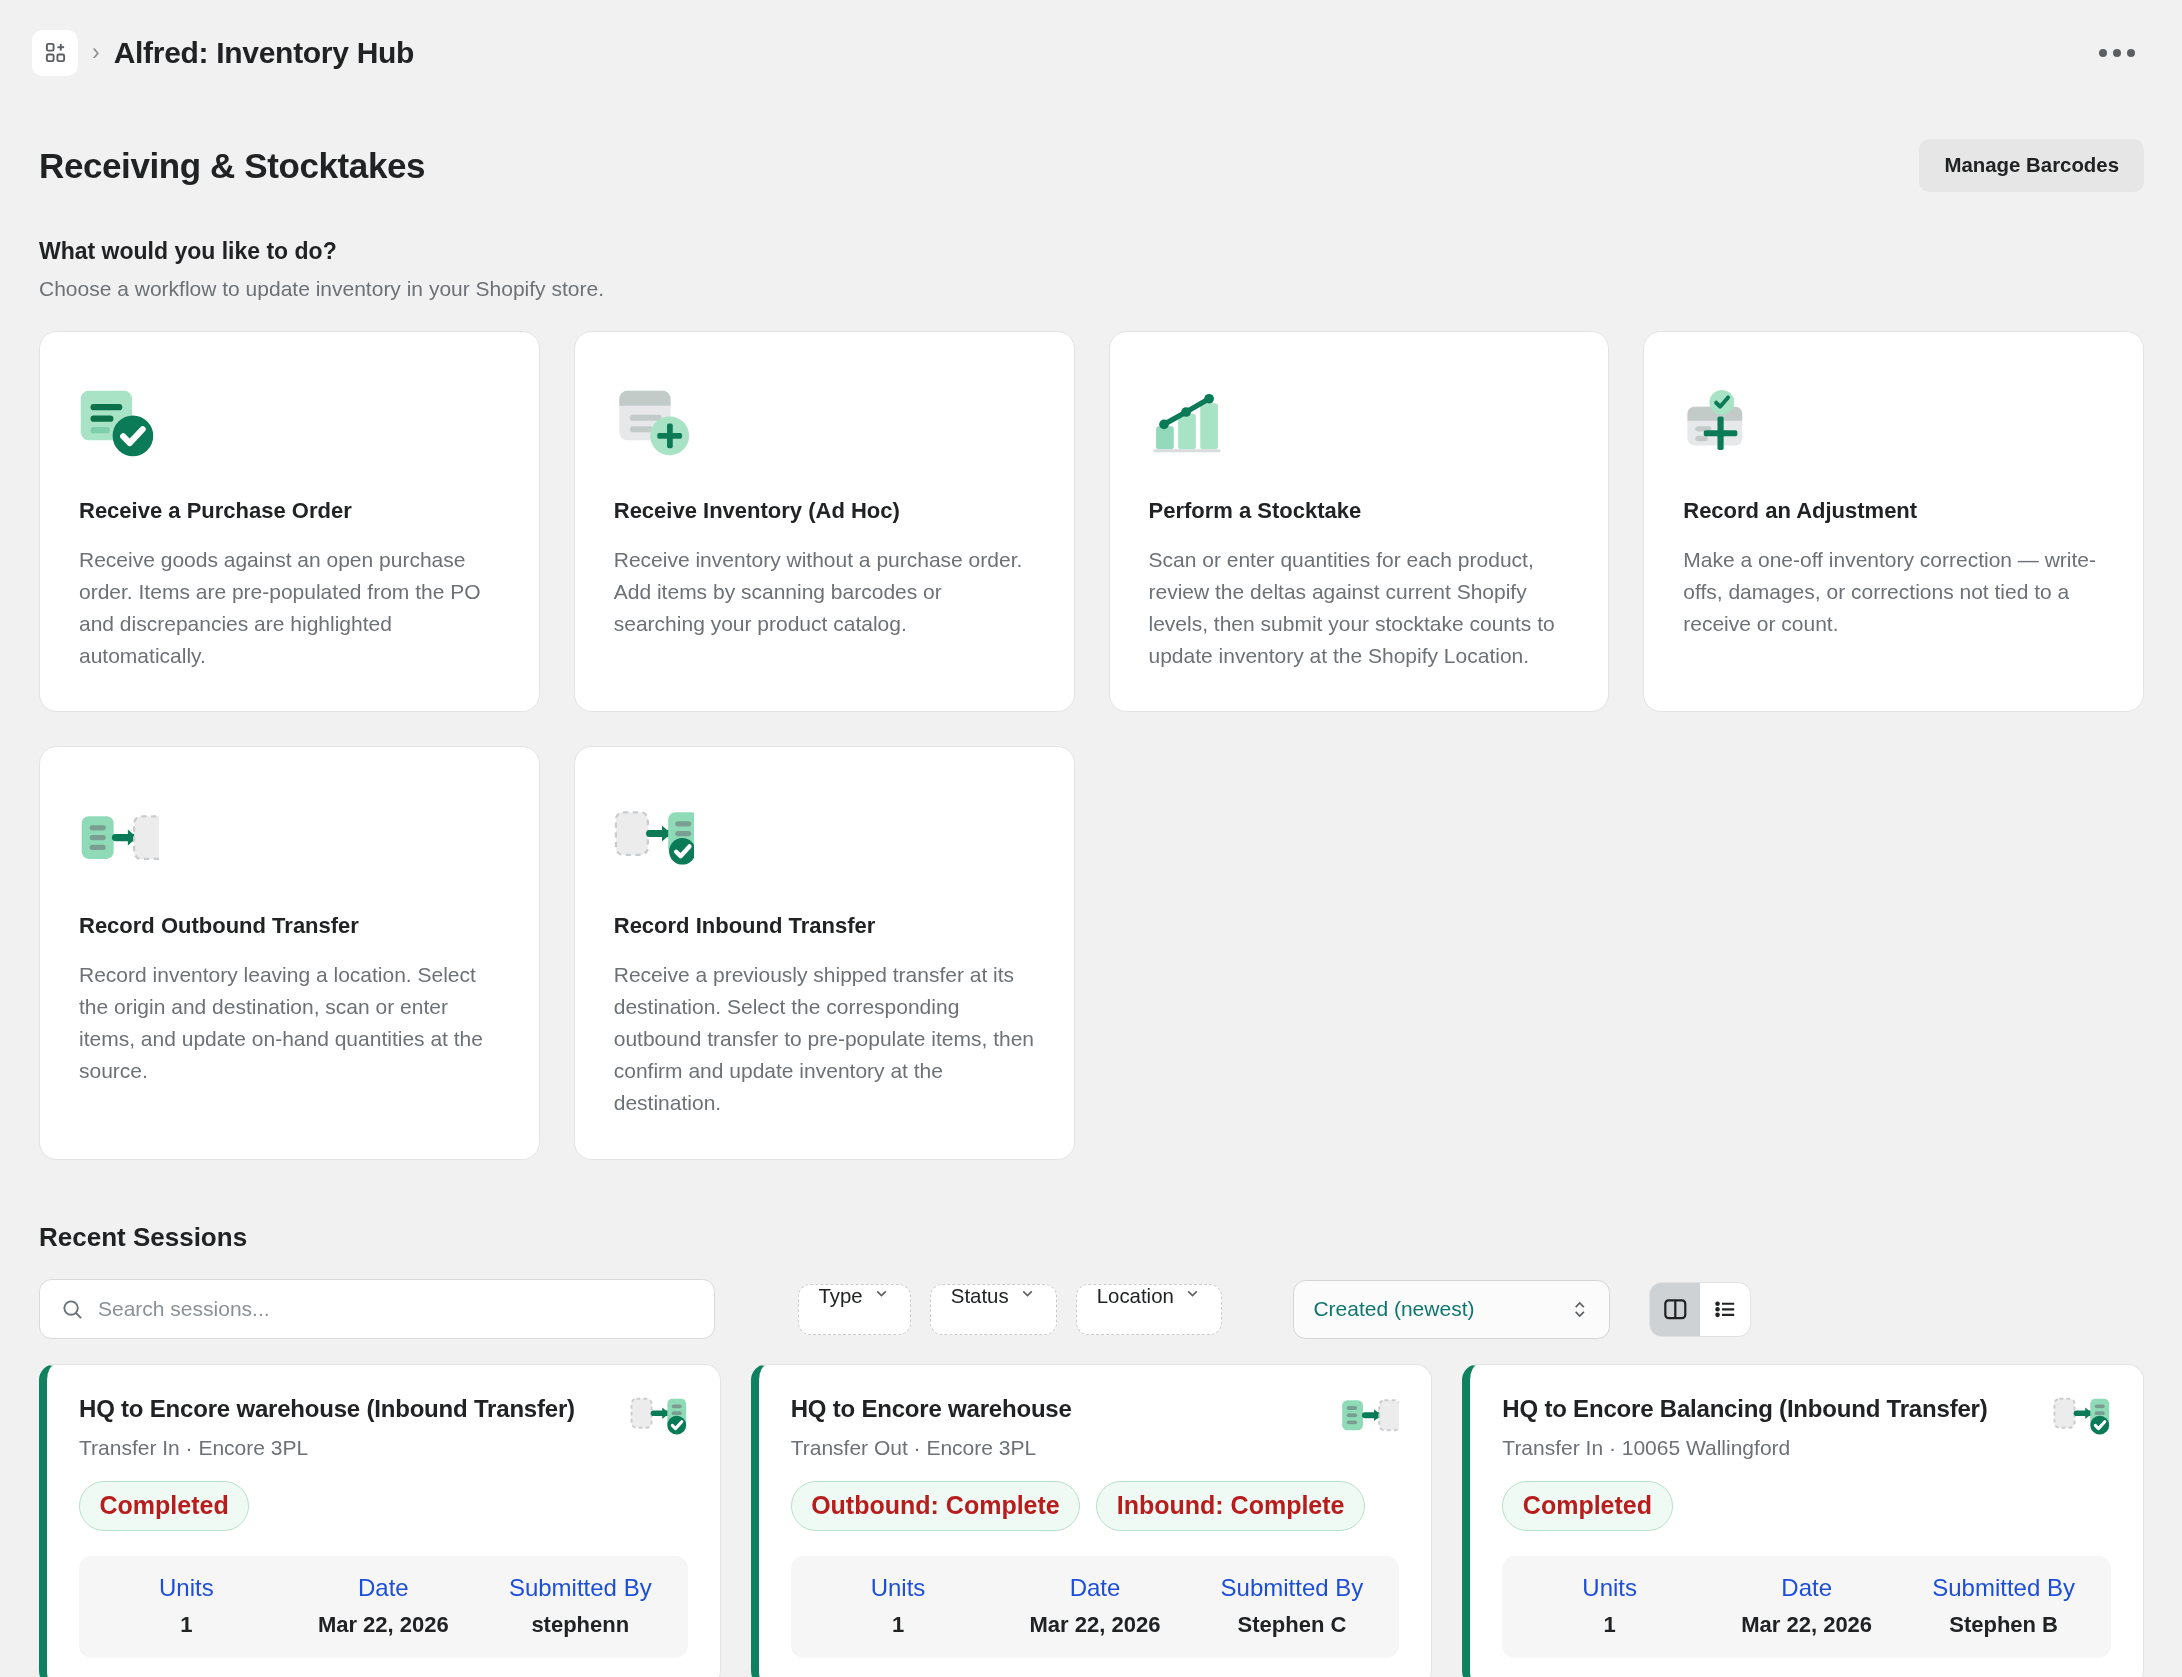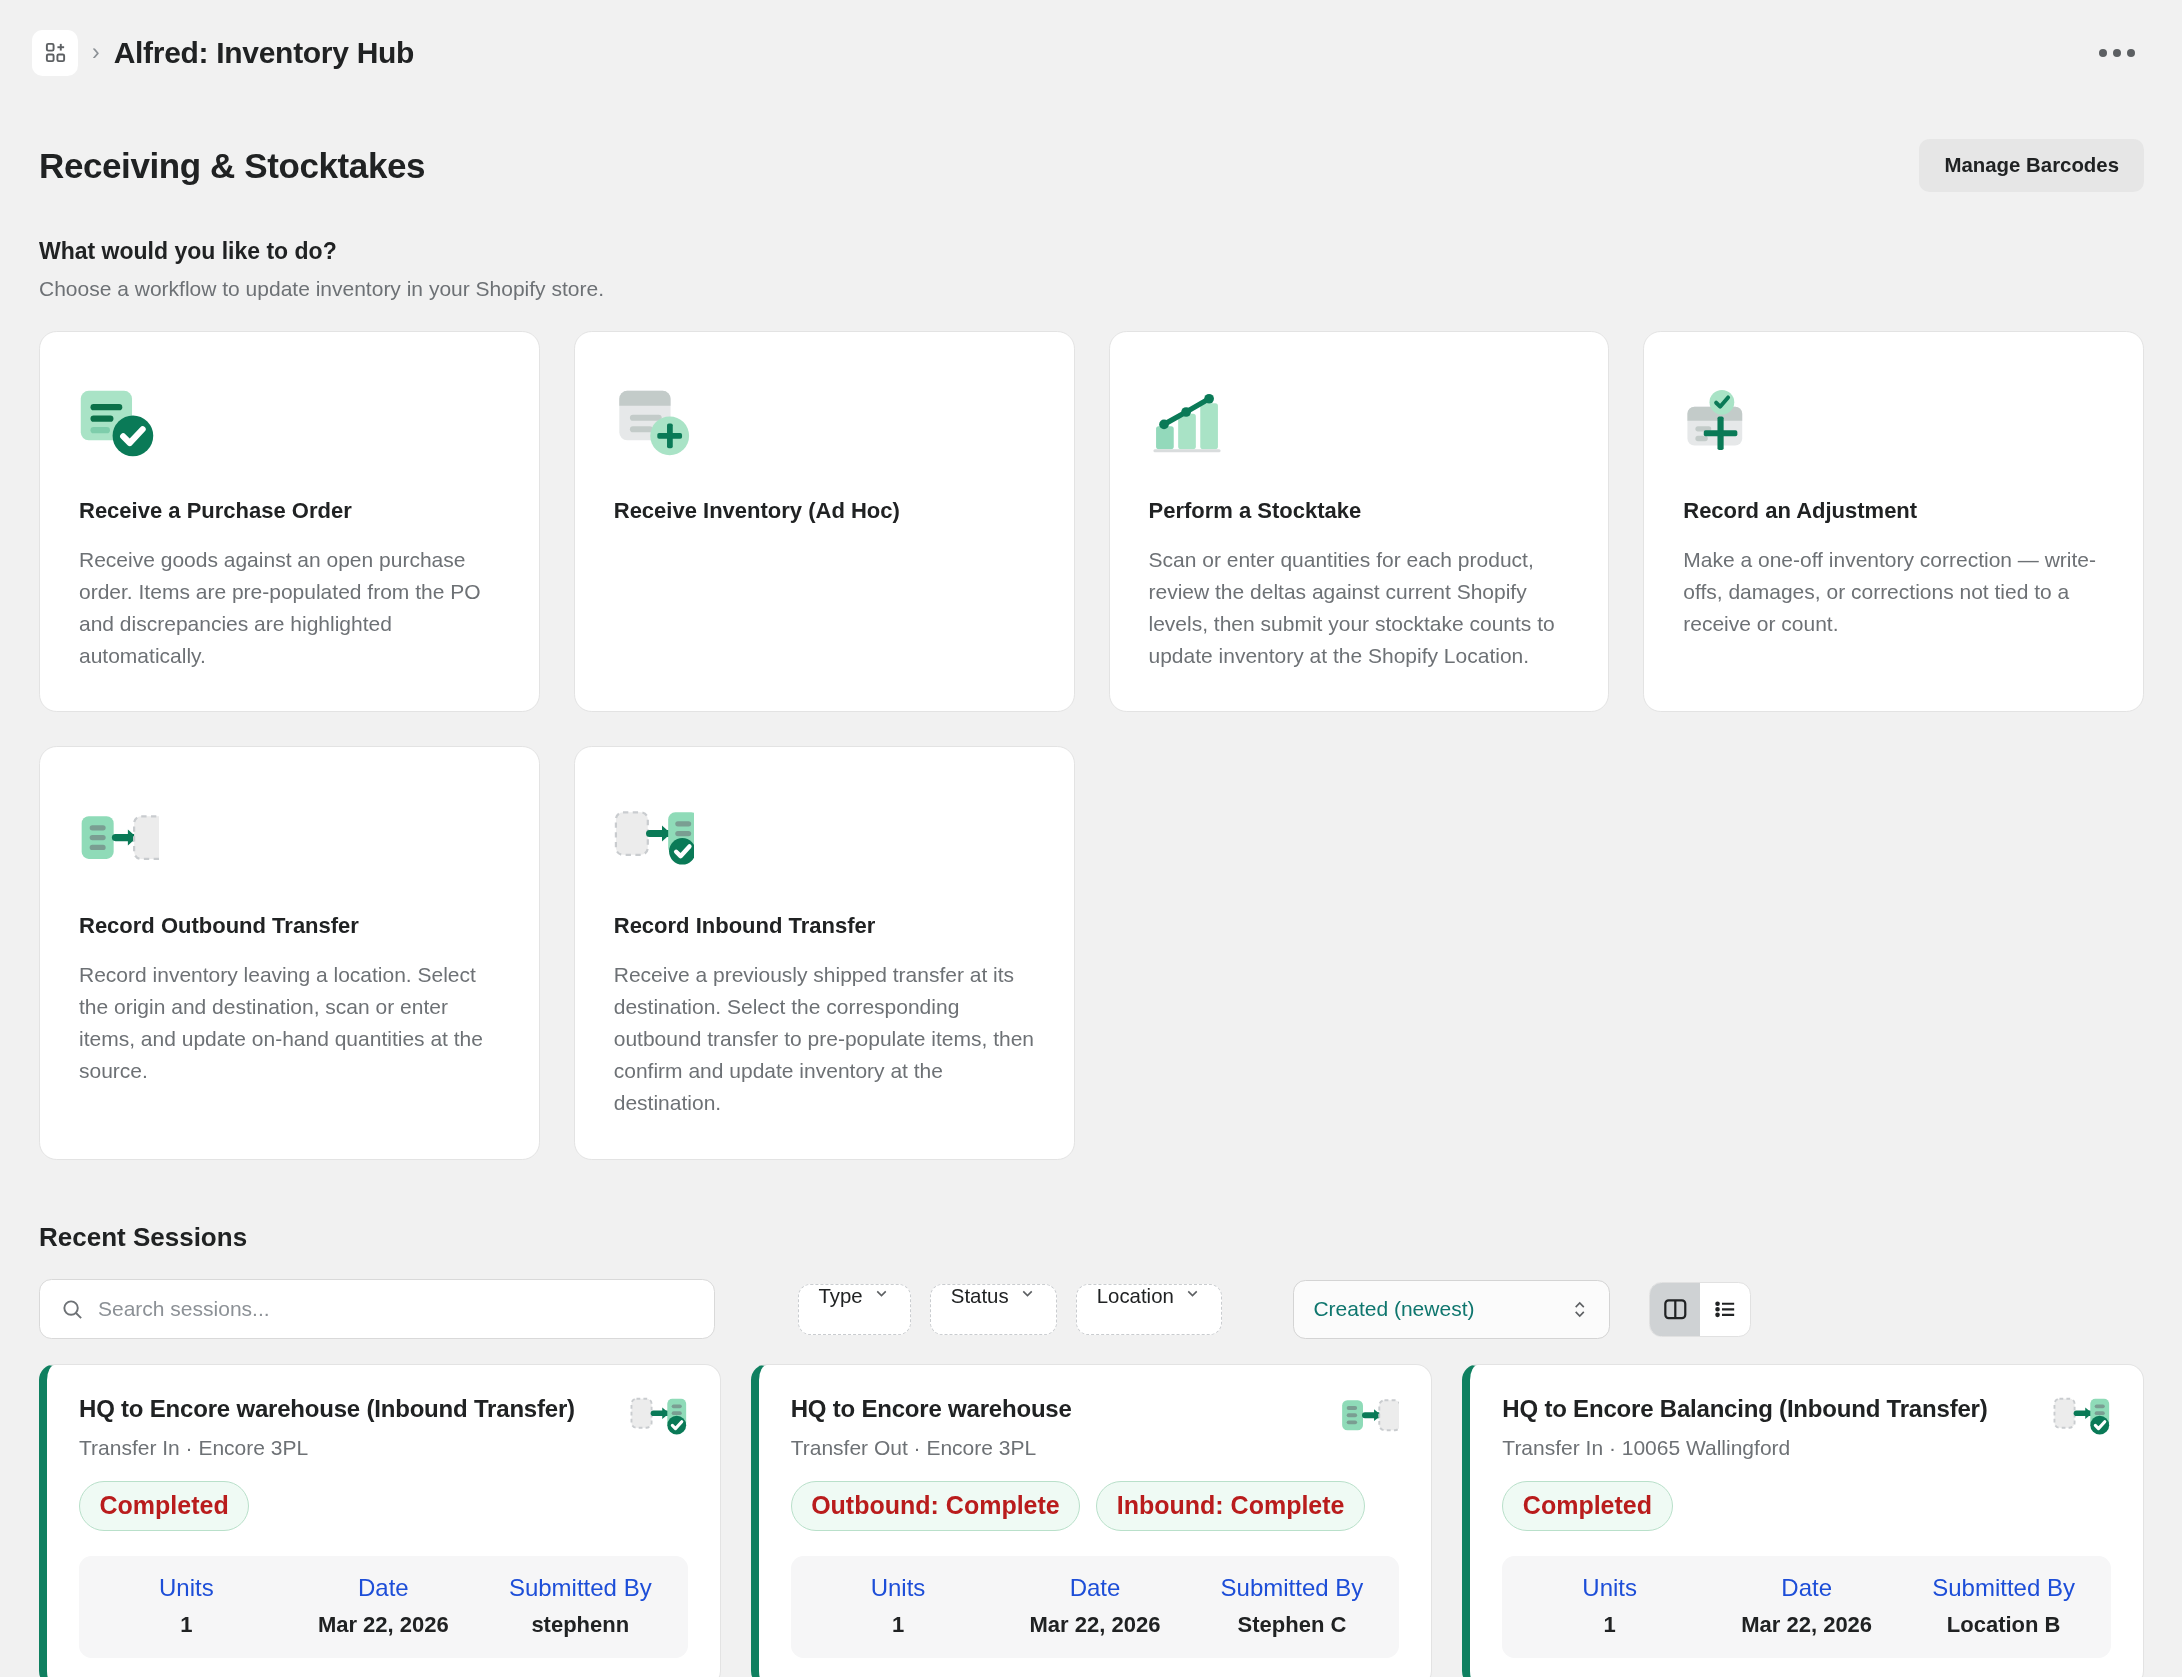--- a/index.html
+++ b/index.html
@@ -238,20 +238,21 @@
           <rect x="6" y="4" width="58" height="56" rx="9" fill="#e6e8e9"></rect>
           <path d="M6 13a9 9 0 0 1 9-9h40a9 9 0 0 1 9 9v8H6z" fill="#c3cbc9"></path>
           <rect x="18" y="31" width="36" height="7" rx="3.5" fill="#c3cbc9"></rect>
           <rect x="18" y="44" width="26" height="7" rx="3.5" fill="#c3cbc9"></rect>
           <circle cx="63" cy="55" r="22" fill="#a9e3c6"></circle>
           <rect x="60" y="41" width="6.5" height="28" rx="2" fill="#0a7a57"></rect>
           <rect x="49" y="51.7" width="28" height="6.5" rx="2" fill="#0a7a57"></rect>
         </svg>
       </div>
       <div class="wf-title">Receive Inventory (Ad Hoc)</div>
+      <div class="wf-desc">Receive inventory without a purchase order. Add items by scanning barcodes or searching your product catalog.</div>
     </div>
 
     <div class="wf-card">
       <div class="wf-icon">
         <svg width="76" height="73" viewBox="0 0 86 82">
           <rect x="8" y="44" width="20" height="26" rx="3" fill="#93d9bb"></rect>
           <rect x="33" y="30" width="20" height="40" rx="3" fill="#a9e3c6"></rect>
           <rect x="58" y="18" width="20" height="52" rx="3" fill="#a9e3c6"></rect>
           <path d="M17 42 L42 28 L68 13" stroke="#0a7a57" stroke-width="6" fill="none" stroke-linecap="round" stroke-linejoin="round"></path>
           <circle cx="17" cy="42" r="5.5" fill="#0a7a57"></circle>
@@ -500,20 +501,20 @@
         <div>
           <div class="stat-label">Units</div>
           <div class="stat-value">1</div>
         </div>
         <div>
           <div class="stat-label">Date</div>
           <div class="stat-value">Mar 22, 2026</div>
         </div>
         <div>
           <div class="stat-label">Submitted By</div>
-          <div class="stat-value">Location B</div>
+          <div class="stat-value">Stephen B</div>
         </div>
       </div>
     </div>
   </div>
 
 </div>
 
 
 </body></html>

